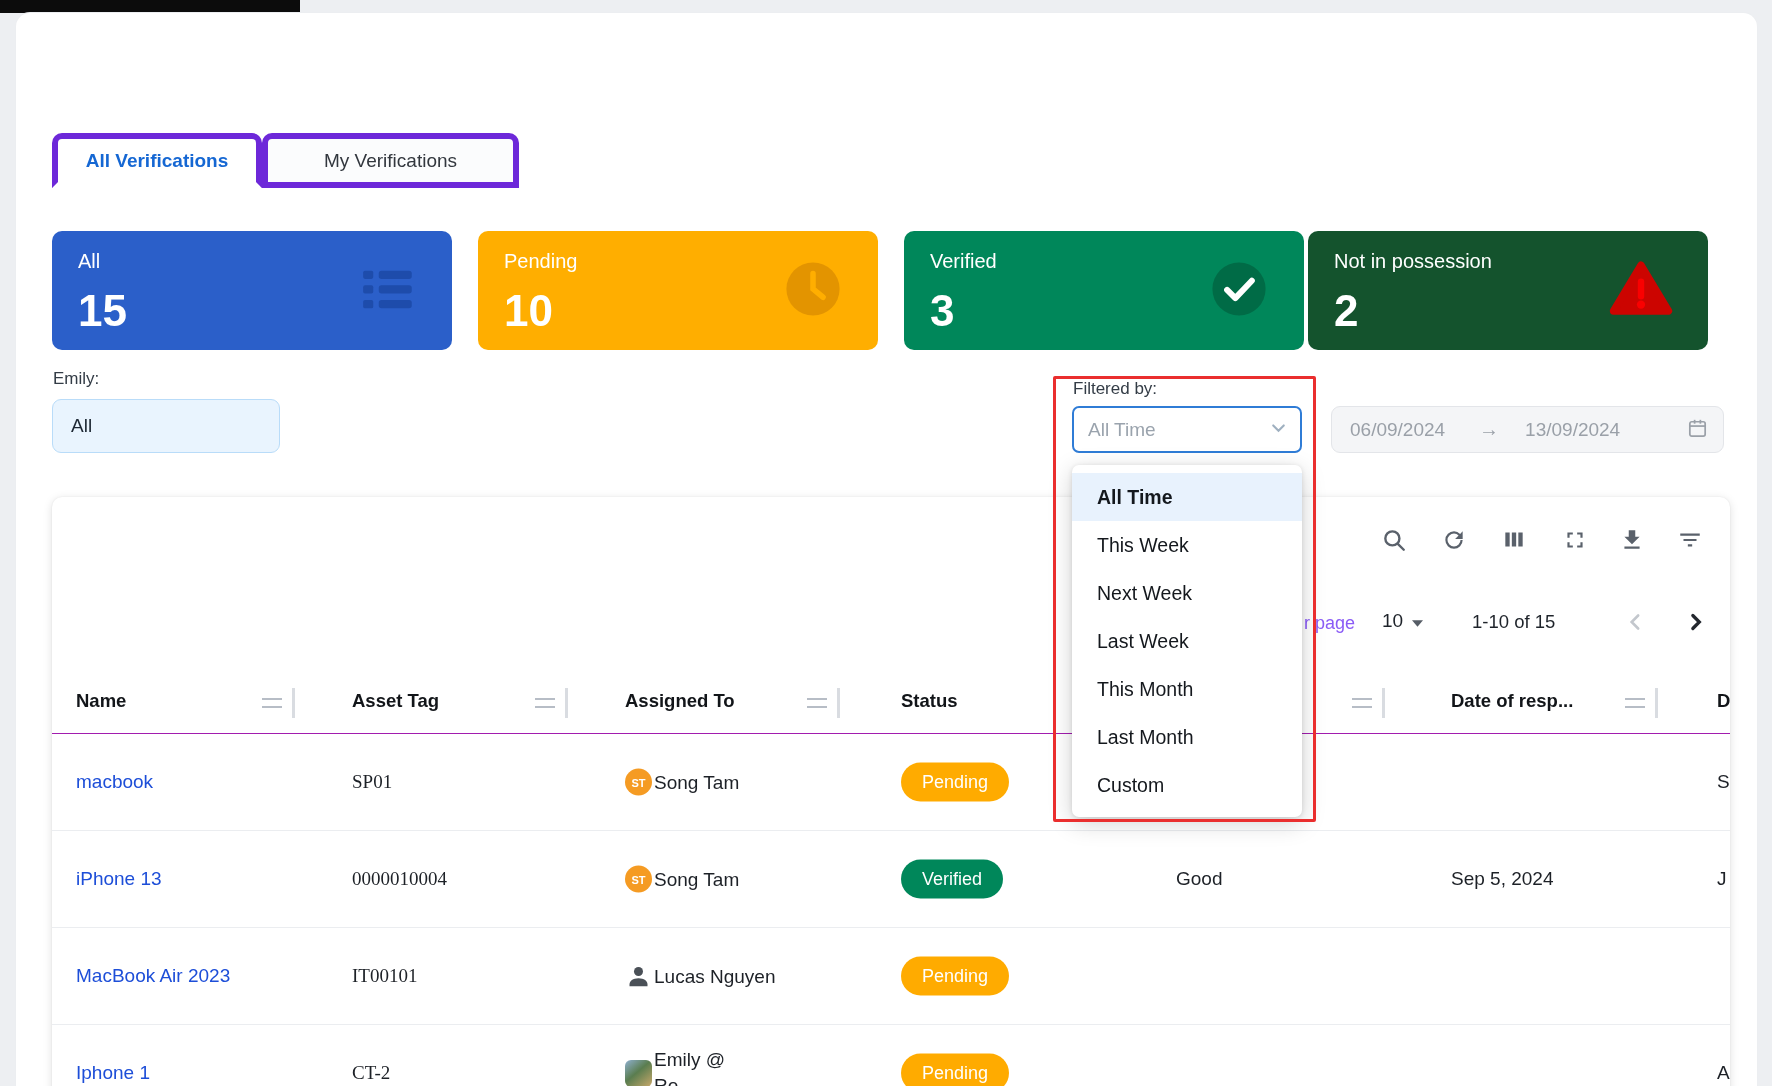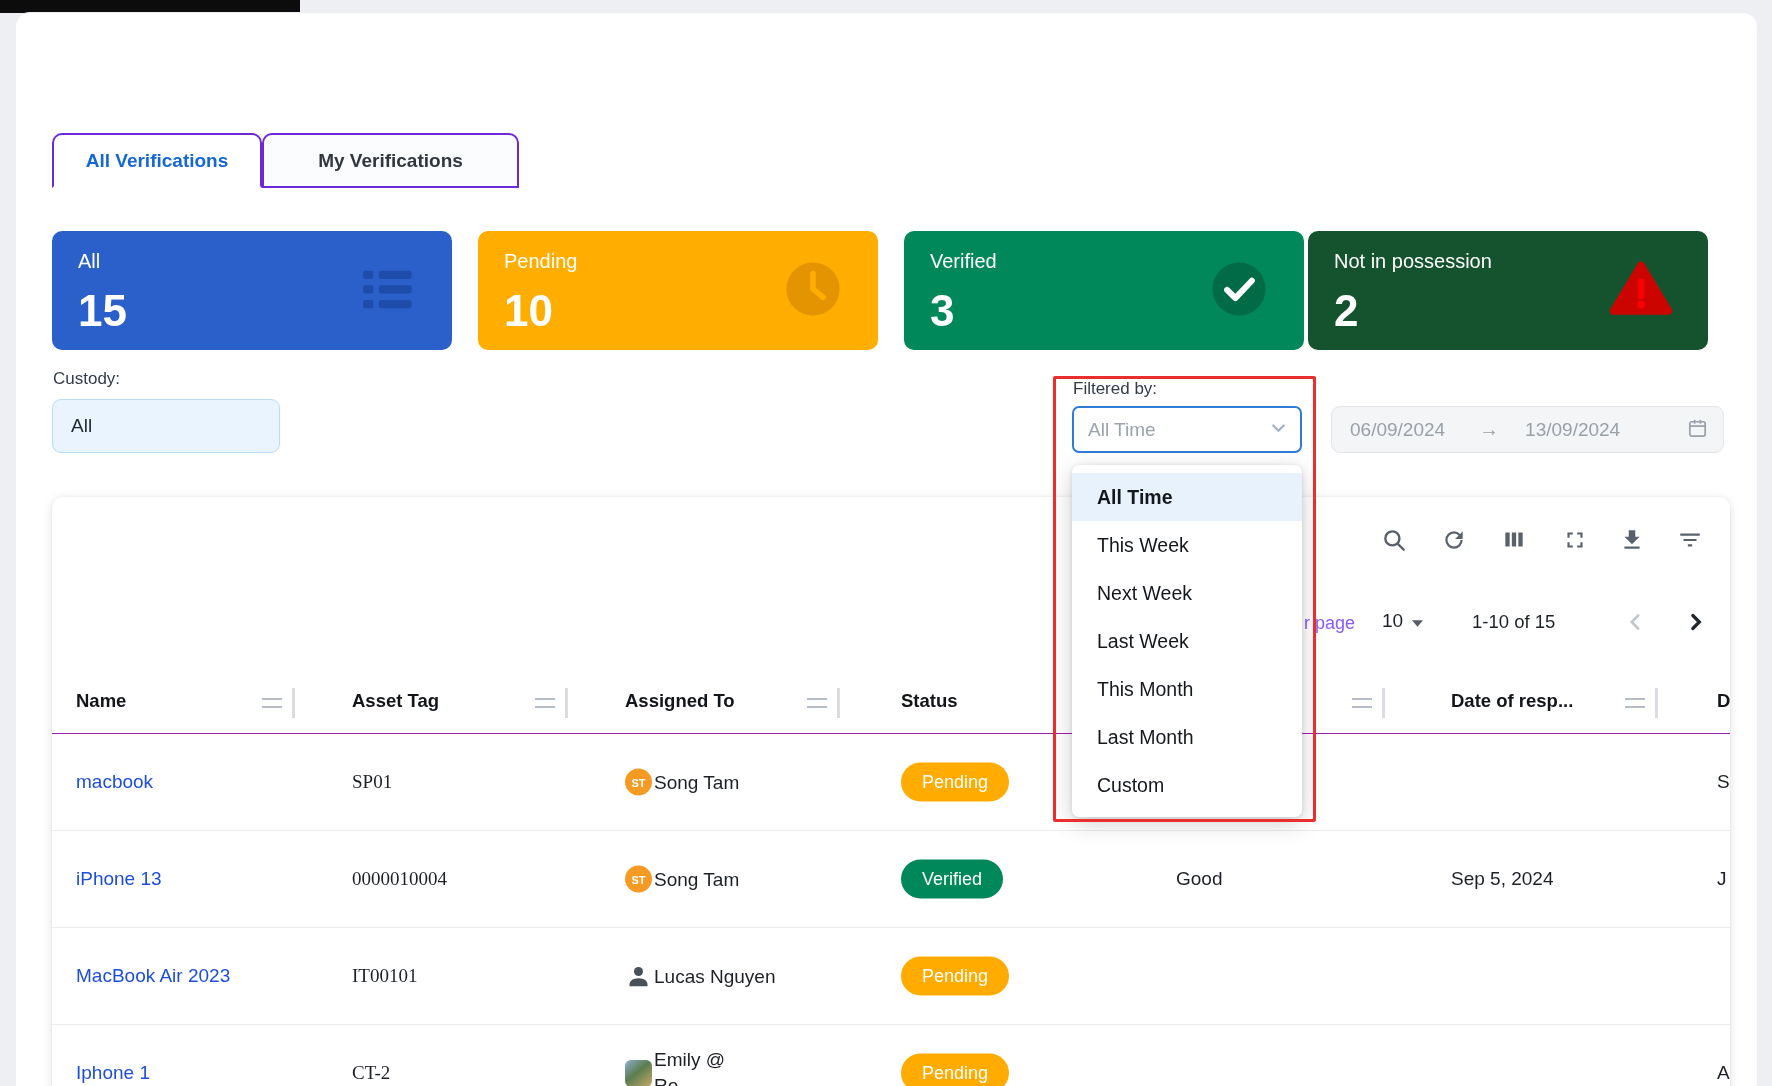--- a/index.html
+++ b/index.html
@@ -3,23 +3,23 @@
 <meta charset="utf-8">
 <style>
   * { margin:0; padding:0; box-sizing:border-box; }
   body { font-family:"Liberation Sans", sans-serif; background:#e7e9ee; }
   #canvas { position:relative; width:1772px; height:1086px; overflow:hidden; background:#edeff2; }
   .top-dark { position:absolute; left:0; top:0; width:300px; height:13px; background:#0c0c0c; }
   .page { position:absolute; left:16px; top:13px; width:1741px; height:1200px; background:#fff; border-radius:14px; box-shadow:0 0 0 1px #eceef1; }
 
   .page-title { position:absolute; left:52px; top:58px; font-size:41px; font-weight:600; color:#24354f; letter-spacing:-0.5px; }
 
-  .tab { position:absolute; top:133px; height:55px; display:flex; align-items:center; justify-content:center; font-size:19px; border:2px solid #6d28d9; border-radius:10px 10px 0 0; background:#fff; cursor:pointer; }
+  .tab { position:absolute; top:133px; height:55px; display:flex; align-items:center; justify-content:center; font-size:19px; border:6px solid #6d28d9; border-radius:10px 10px 0 0; background:#fff; cursor:pointer; }
   .tab.active { left:52px; width:210px; color:#1567d3; font-weight:700; z-index:3; border-bottom-color:#fff; }
-  .tab.inactive { left:262px; width:257px; color:#32373e; font-weight:700; background:#fbfcfd; z-index:2;text-align:center; }
+  .tab.inactive { left:262px; width:257px; color:#32373e; font-weight:400; background:#fbfcfd; z-index:2;text-align:center; }
 
   .stat-card { position:absolute; top:231px; width:400px; height:119px; border-radius:10px; color:#fff; cursor:pointer; }
   .stat-card .s-label { position:absolute; left:26px; top:19px; font-size:20px; font-weight:500; }
   .stat-card .s-value { position:absolute; left:26px; bottom:14px; font-size:44px; font-weight:700; }
   .stat-card .s-icon { position:absolute; right:32px; top:50%; transform:translateY(-50%); }
   .card-all { left:52px; background:#2b5fc9; }
   .card-pending { left:478px; background:#ffae00; }
   .card-verified { left:904px; background:#00875a; }
   .card-nip { left:1308px; background:#14532d;padding-left:36px; }
 
@@ -129,21 +129,21 @@
     <div class="s-value">2</div>
     <span class="s-icon">
       <svg width="70" height="66" viewBox="0 0 72 72">
         <path d="M36 10 L66 60 L6 60 Z" fill="#cc0400" stroke="#cc0400" stroke-width="8" stroke-linejoin="round"></path>
         <line x1="36" y1="28" x2="36" y2="44" stroke="#fa0000" stroke-width="7" stroke-linecap="round"></line>
         <circle cx="36" cy="53" r="4.5" fill="#fa0000"></circle>
       </svg>
     </span>
   </div>
 
-  <div class="filter-label status-label">Custody:</div>
+  <div class="filter-label status-label">Emily:</div>
   <div class="status-select">
     <span>All</span>
   </div>
 
   <div class="filter-label filteredby-label">Filtered by:</div>
   <div class="filtered-select">
     <span>All Time</span>
     <span class="chev">
       <svg width="19" height="19" viewBox="0 0 18 18">
           <polyline points="4,7 9,12 14,7" stroke="#9fb0c0" stroke-width="2" fill="none" stroke-linecap="round"></polyline>

